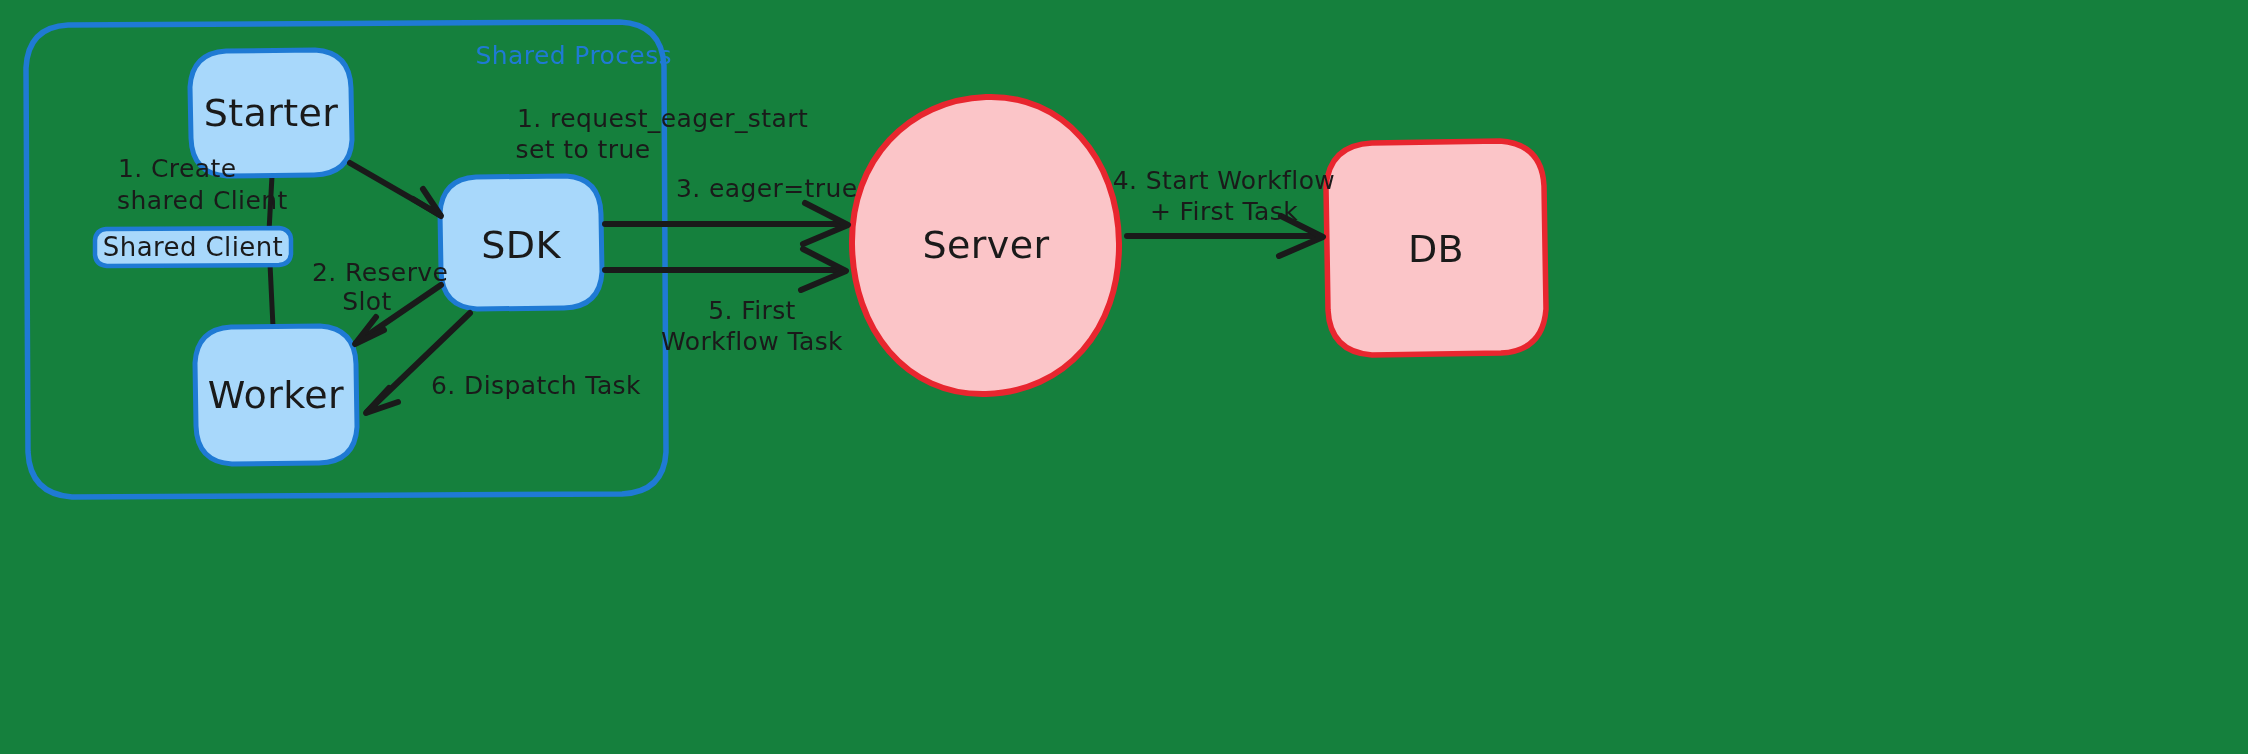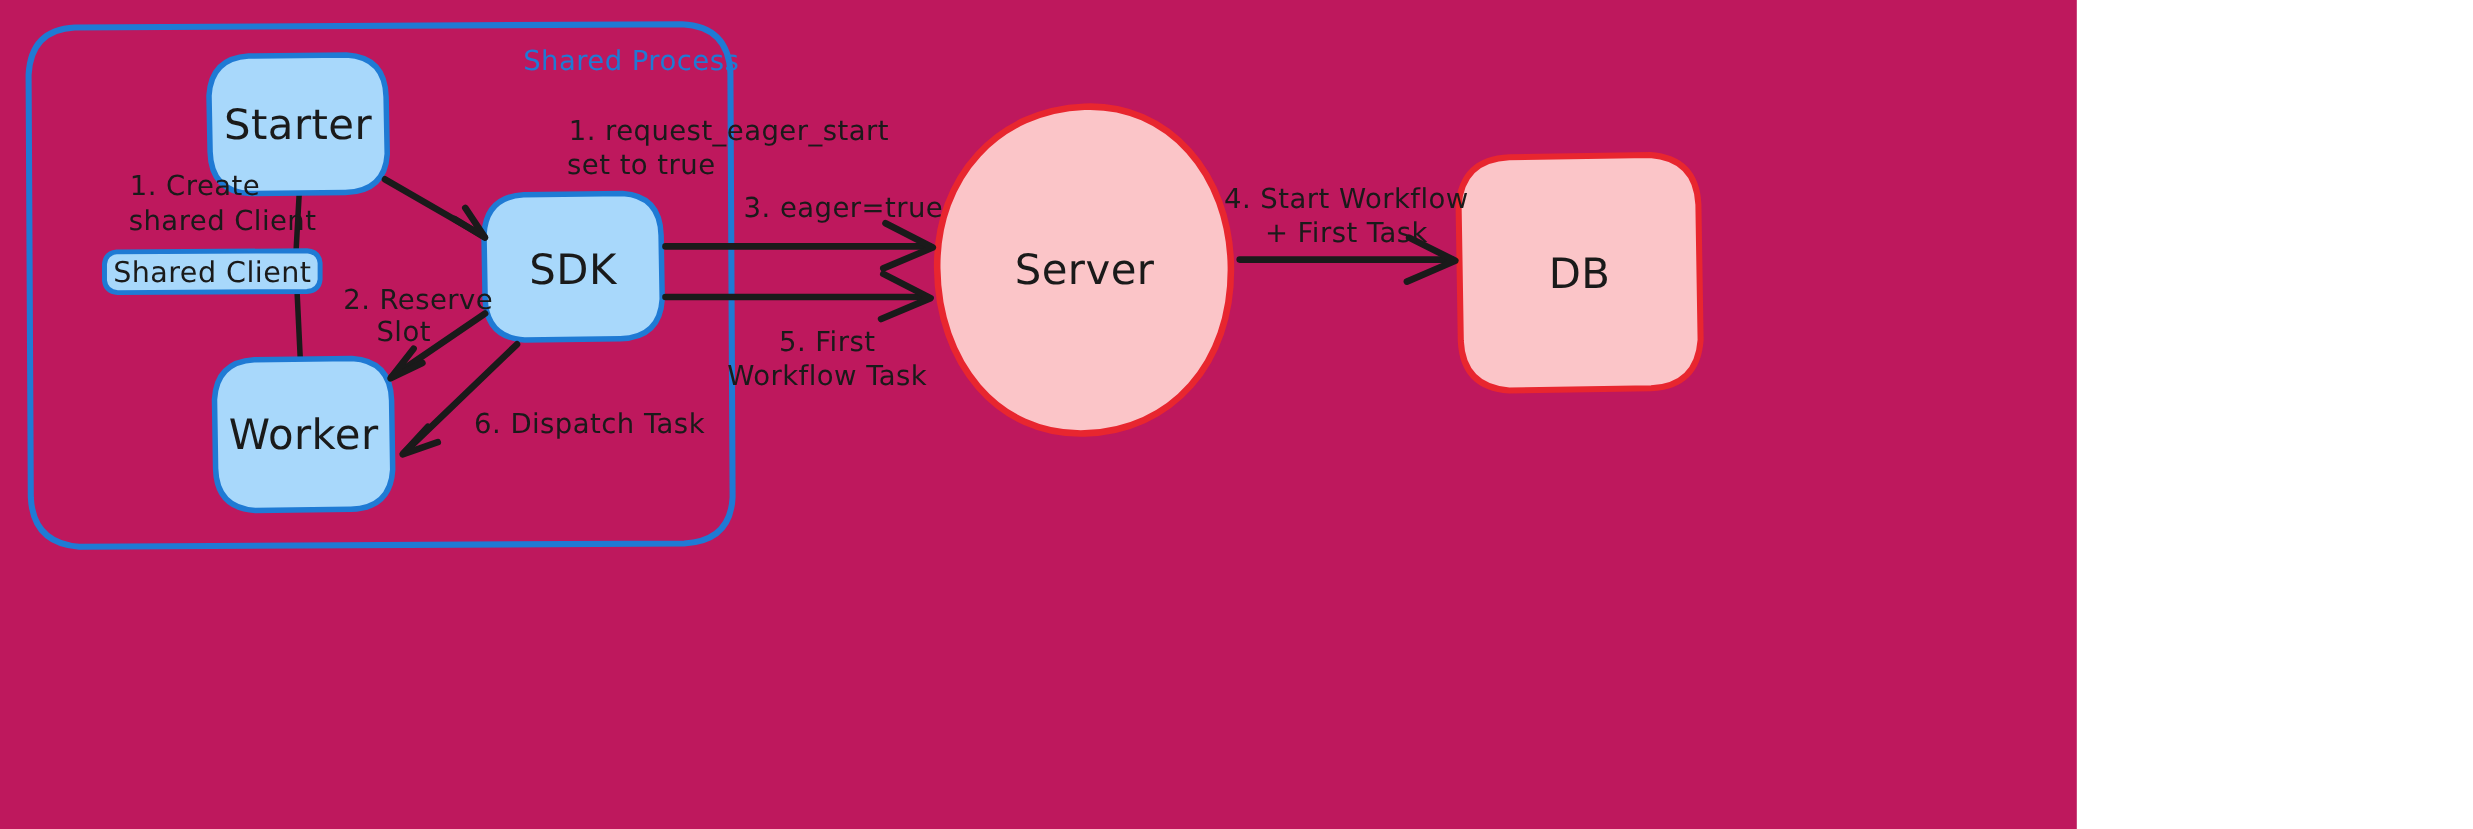--- a/index.html
+++ b/index.html
@@ -5,23 +5,23 @@
   html, body {
     margin: 0;
     padding: 0;
     background: #ffffff;
   }
   body {
     font-family: "DejaVu Sans", sans-serif;
   }
   #canvas {
     position: relative;
-    width: 1888px;
+    width: 2248px;
     height: 754px;
-    background: #be185d;
+    background: #15803d;
     overflow: hidden;
   }
   #svgroot {
     position: absolute;
     left: 0;
     top: 0;
     width: 2248px;
     height: 754px;
   }
   .hand-text {

